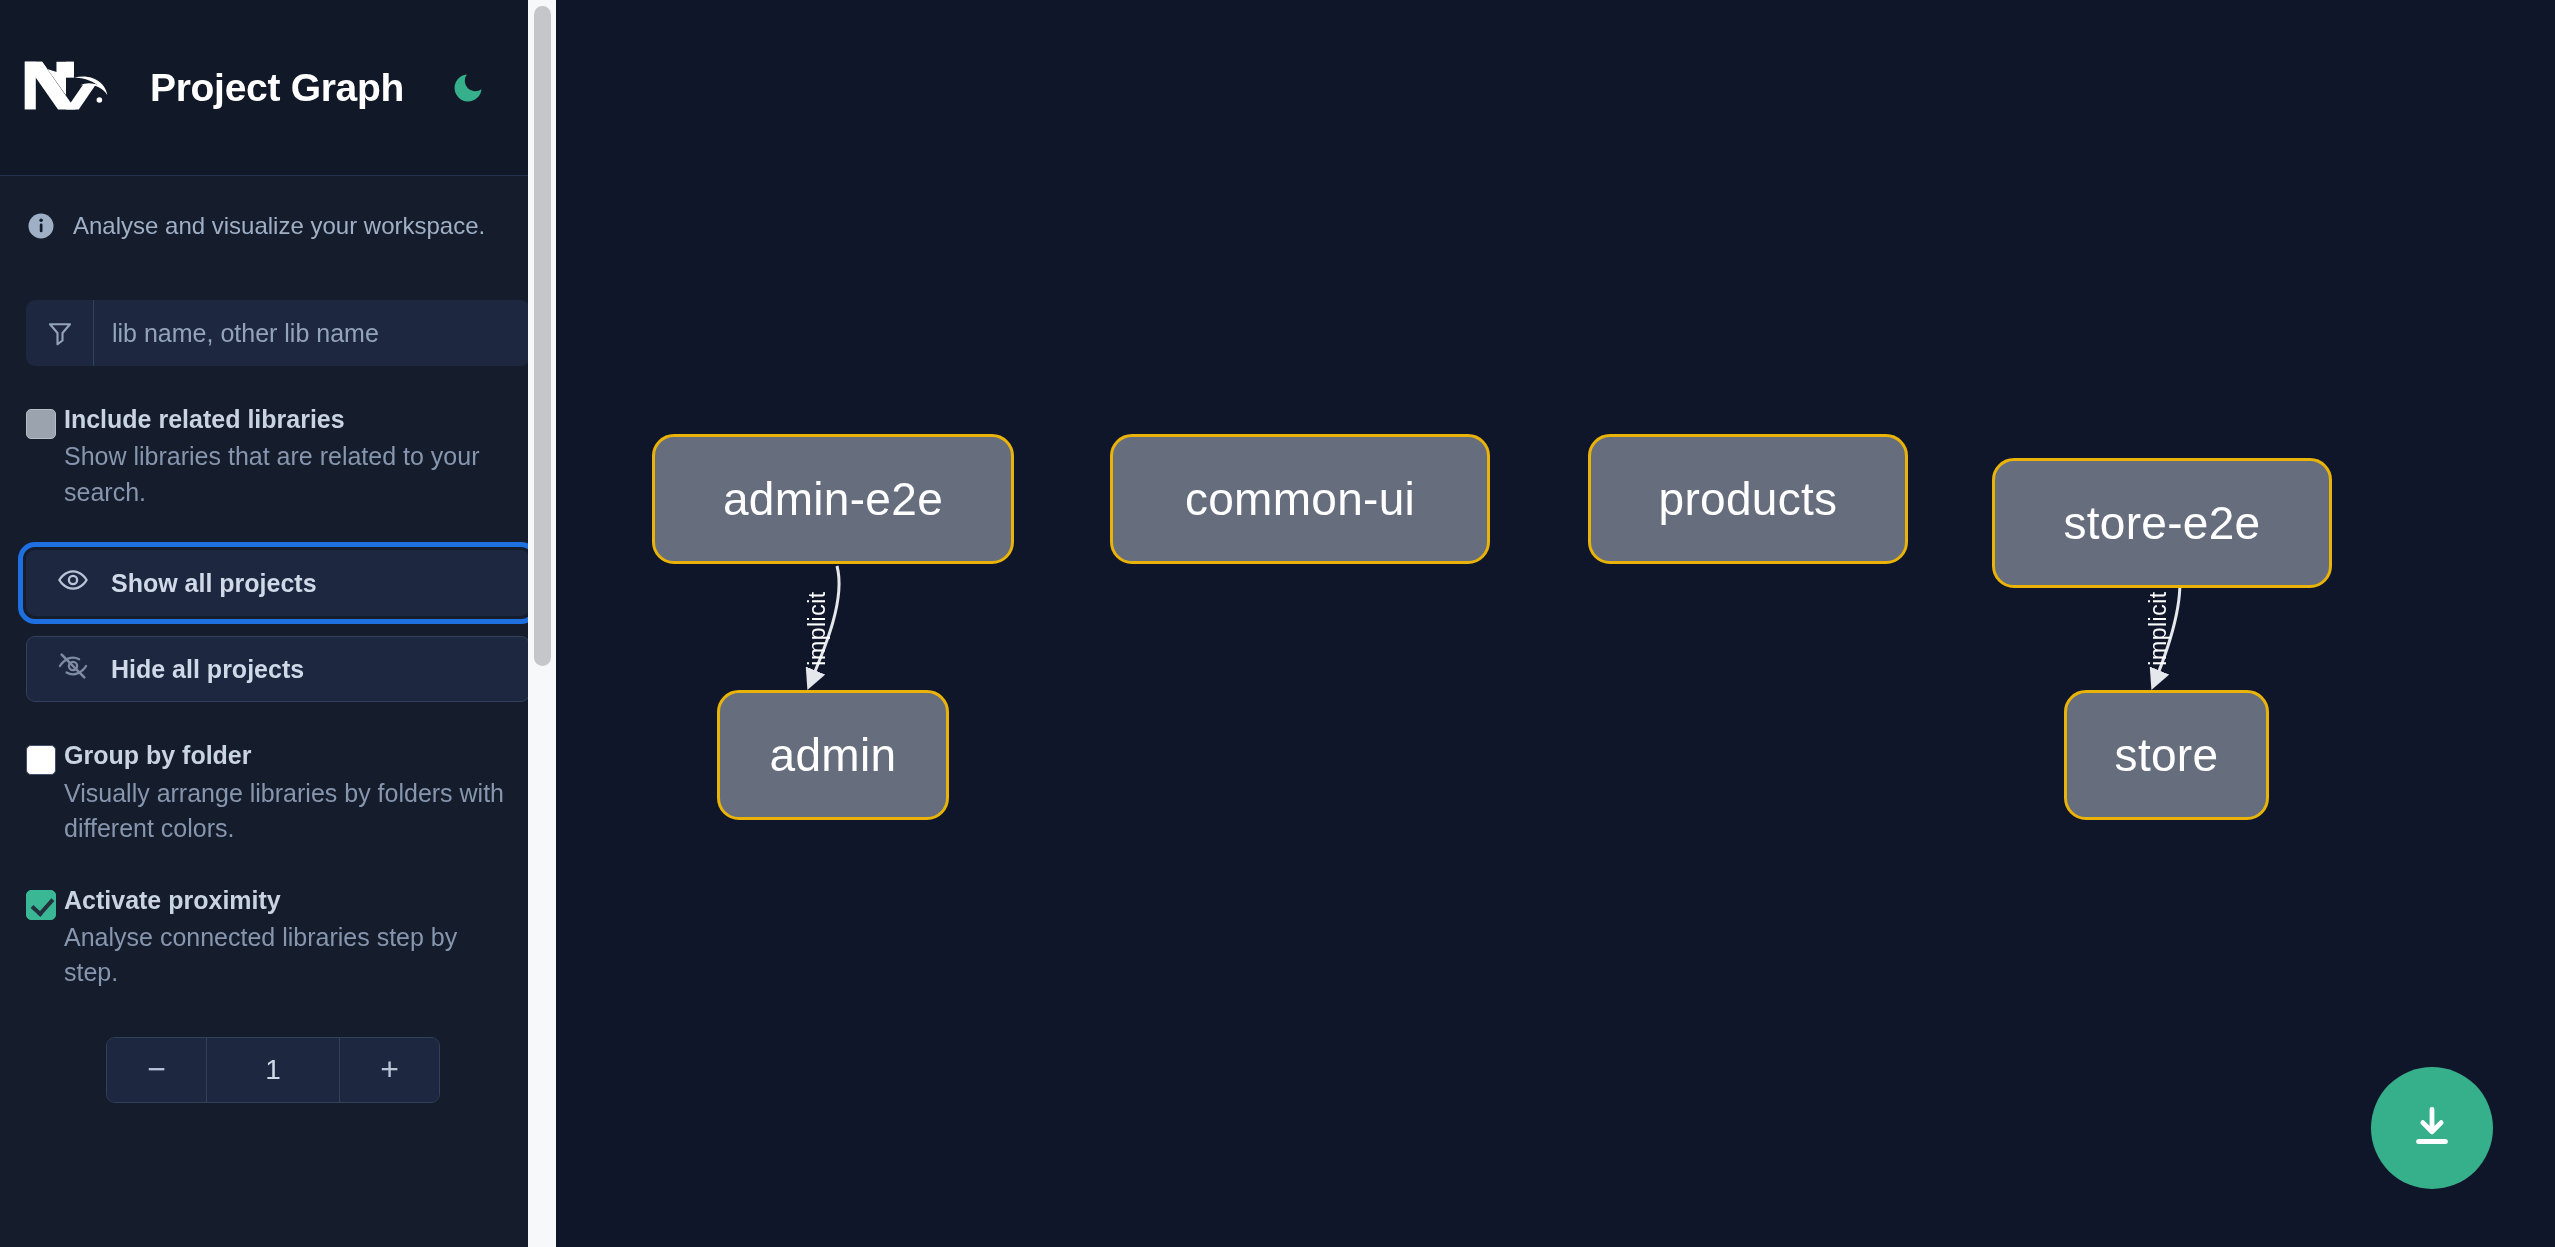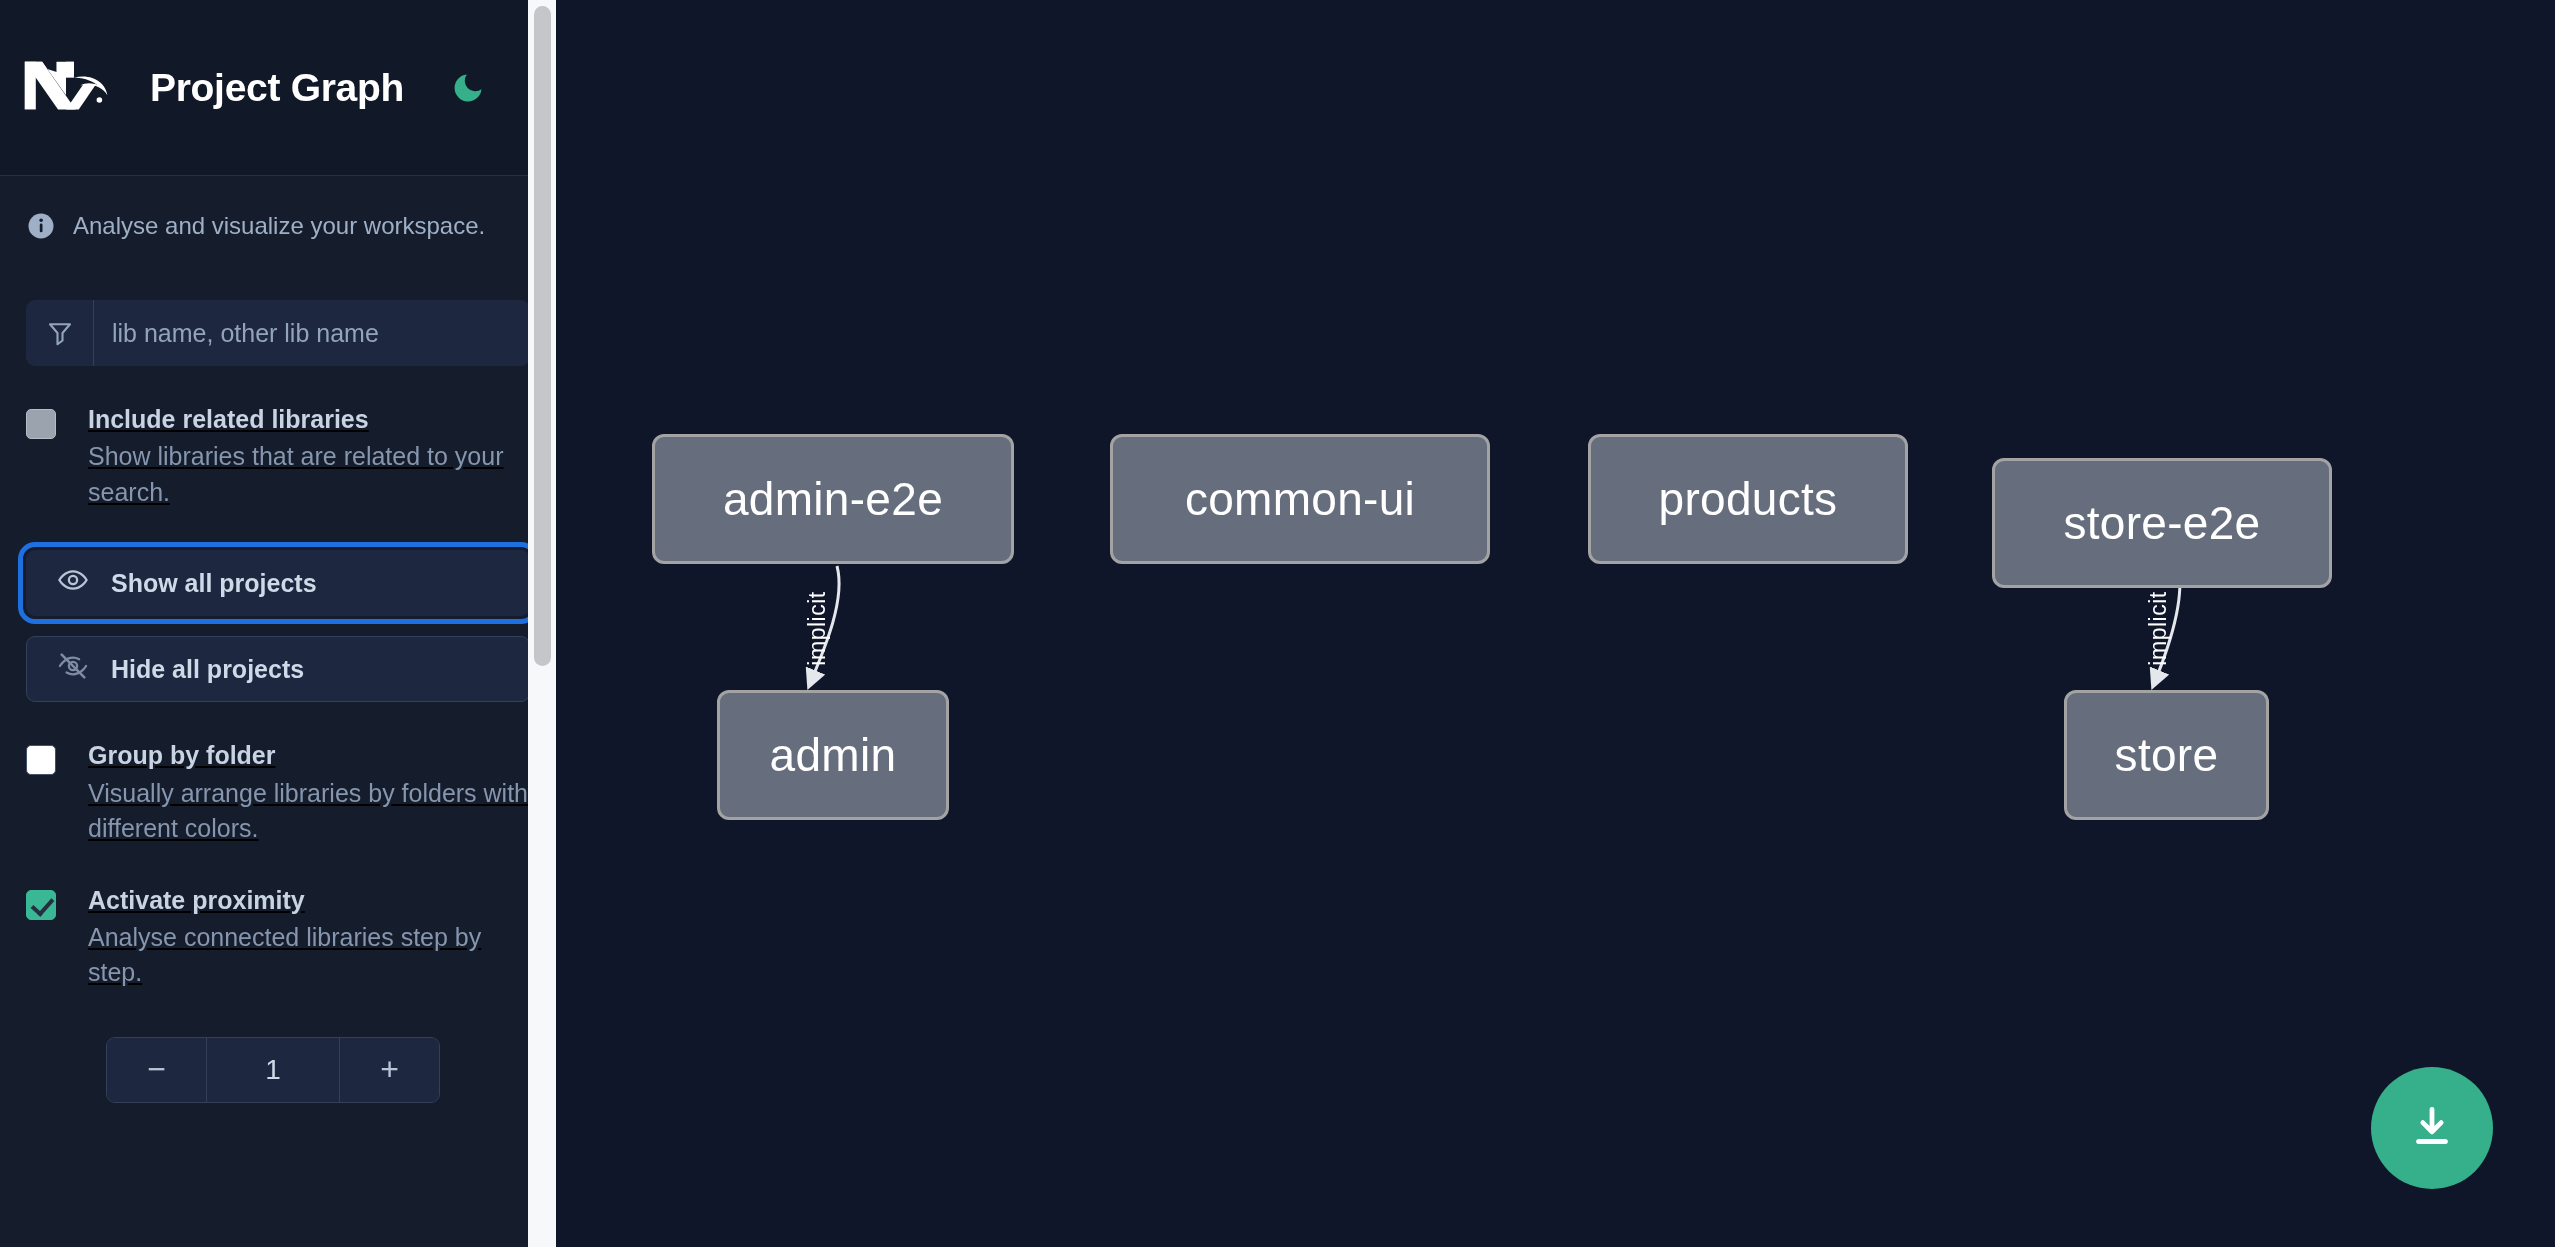--- a/index.html
+++ b/index.html
@@ -81,21 +81,21 @@
   .cb.disabled { background: #9aa3ae; border: 1px solid #b5bcc5; }
   .cb.unchecked { background: #ffffff; border: 1px solid #44506a; }
   .cb.checked { background: #3ab795; border: 1px solid #3ab795; }
   .cb.checked::after {
     content: "";
     position: absolute; left: 9px; top: 3px;
     width: 9px; height: 17px;
     border: solid #25303f; border-width: 0 4px 4px 0;
     transform: rotate(42deg);
   }
-  .check-texts { margin-left: 32px; text-decoration: underline; }
+  .check-texts { margin-left: 8px; }
   .check-title { color: #c9d4e3; font-size: 25px; font-weight: 700; line-height: 1.25; }
   .check-desc { color: #8696ae; font-size: 25px; line-height: 1.42; margin-top: 4px; max-width: 450px; }
 
   .btn-group { margin-top: 40px; }
   .big-btn {
     height: 66px; width: 100%;
     background: #1d2740;
     border: 1px solid #32405c;
     border-radius: 9px;
     display: flex; align-items: center;
@@ -149,22 +149,22 @@
   .graph {
     position: relative;
     flex: 1;
     height: 1247px;
     background: #0f1629;
     overflow: hidden;
   }
   .node {
     position: absolute;
     background: #666e7e;
-    border: 3px solid #a3a3a3;
-    border-radius: 12px;
+    border: 3px solid #eab308;
+    border-radius: 22px;
     display: flex; align-items: center; justify-content: center;
     color: #ffffff;
     font-size: 46px;
     font-family: "Liberation Sans", sans-serif;
     letter-spacing: 0.3px;
     cursor: pointer;
     white-space: nowrap;
   }
   .edge-svg { position: absolute; left: 0; top: 0; width: 100%; height: 100%; pointer-events: none; }
   .edge-label {

